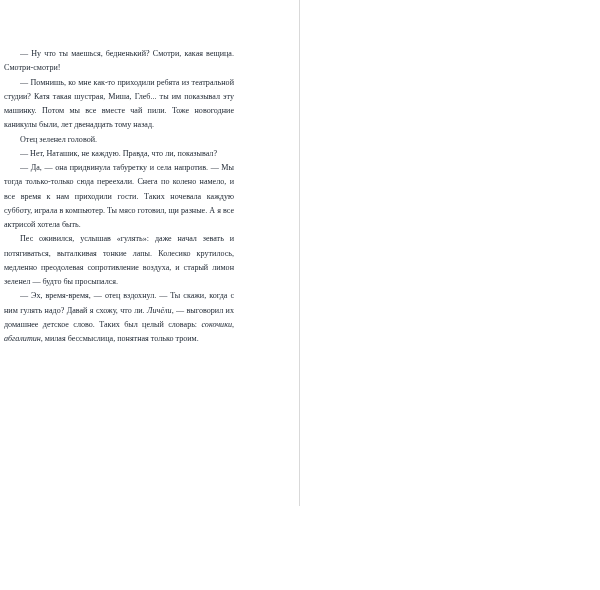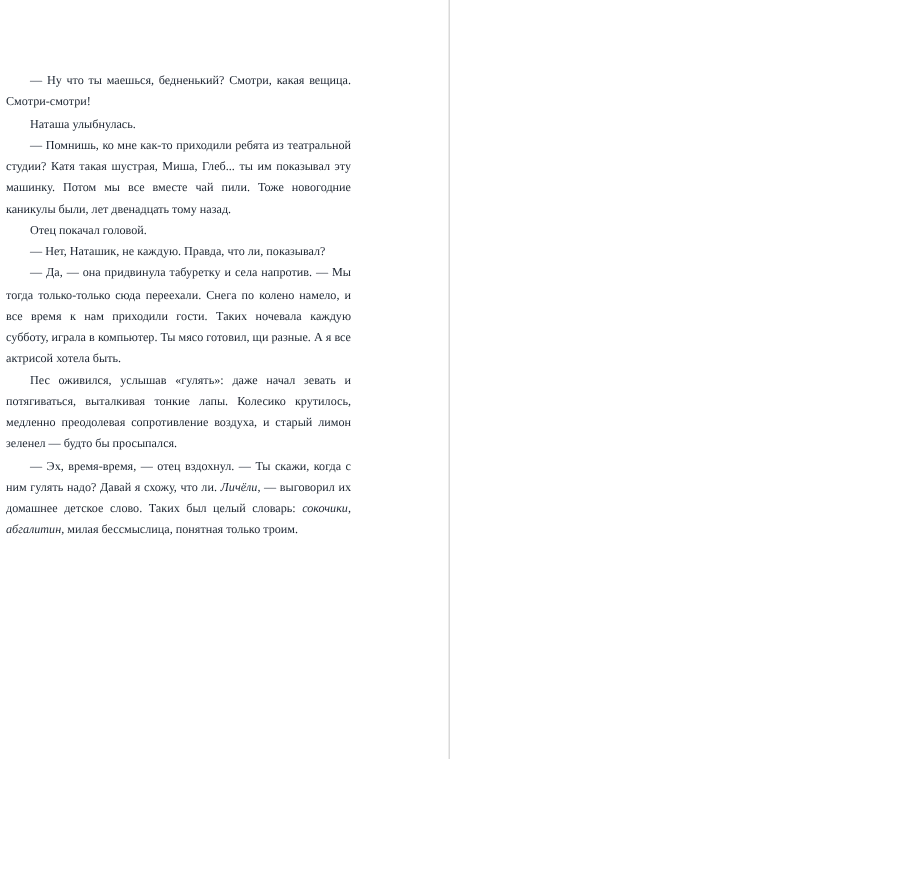--- a/index.html
+++ b/index.html
@@ -60,23 +60,22 @@
   .it { font-style: italic; }
 </style>
 </head>
 <body>
 
 <div id="spread">
 
   <div class="page" id="page-left">
     <div class="textblock" id="left-text">
       <p class="para">— Ну что ты маешься, бедненький? Смотри, какая вещица. Смотри-смотри!</p>
-      <p class="para">Наташа улыбнулась.</p>
       <p class="para">— Помнишь, ко мне как-то приходили ребята из театральной студии? Катя такая шустрая, Миша, Глеб... ты им показывал эту машинку. Потом мы все вместе чай пили. Тоже новогодние каникулы были, лет двенадцать тому назад.</p>
-      <p class="para">Отец покачал головой.</p>
+      <p class="para">Отец зеленел головой.</p>
       <p class="para">— Нет, Наташик, не каждую. Правда, что ли, показывал?</p>
       <p class="para">— Да, — она придвинула табуретку и села напротив. — Мы тогда только-только сюда переехали. Снега по колено намело, и все время к нам приходили гости. Таких ночевала каждую субботу, играла в компьютер. Ты мясо готовил, щи разные. А я все актрисой хотела быть.</p>
       <p class="para">Пес оживился, услышав «гулять»: даже начал зевать и потягиваться, выталкивая тонкие лапы. Колесико крутилось, медленно преодолевая сопротивление воздуха, и старый лимон зеленел — будто бы просыпался.</p>
       <p class="para"><span>— Эх, время-время, — отец вздохнул. — Ты скажи, когда с ним гулять надо? Давай я схожу, что ли. </span><span class="it">Личёли</span><span>, — выговорил их домашнее детское слово. Таких был целый словарь: </span><span class="it">сокочики</span><span>, </span><span class="it">абгалитин</span><span>, милая бессмыслица, понятная только троим.</span></p>
     </div>
   </div>
 
   <div id="gutter"></div>
 
   <div class="page" id="page-right">

